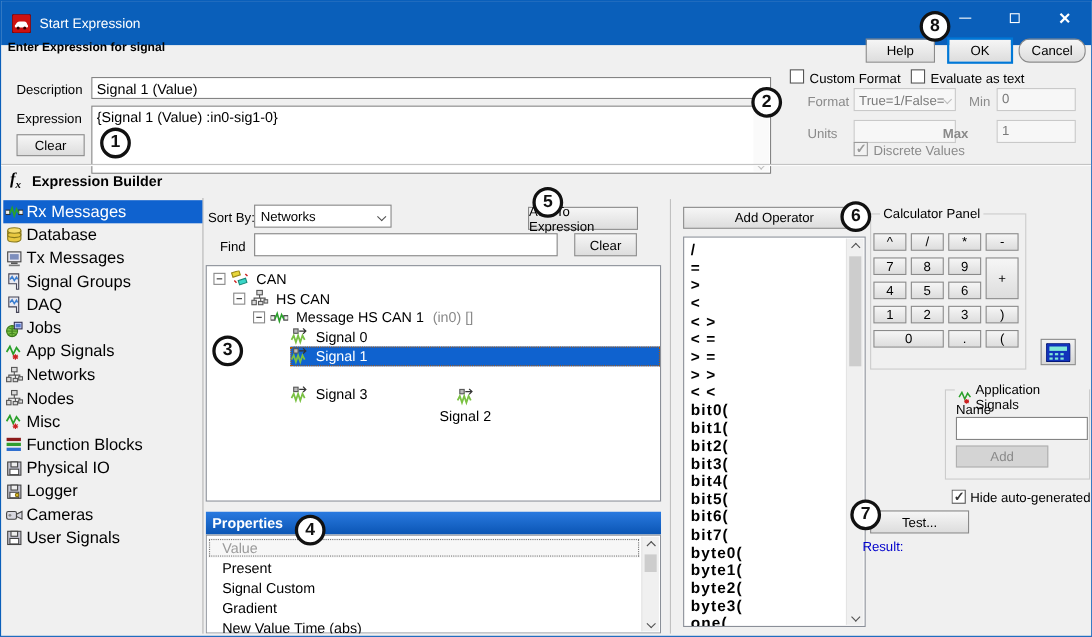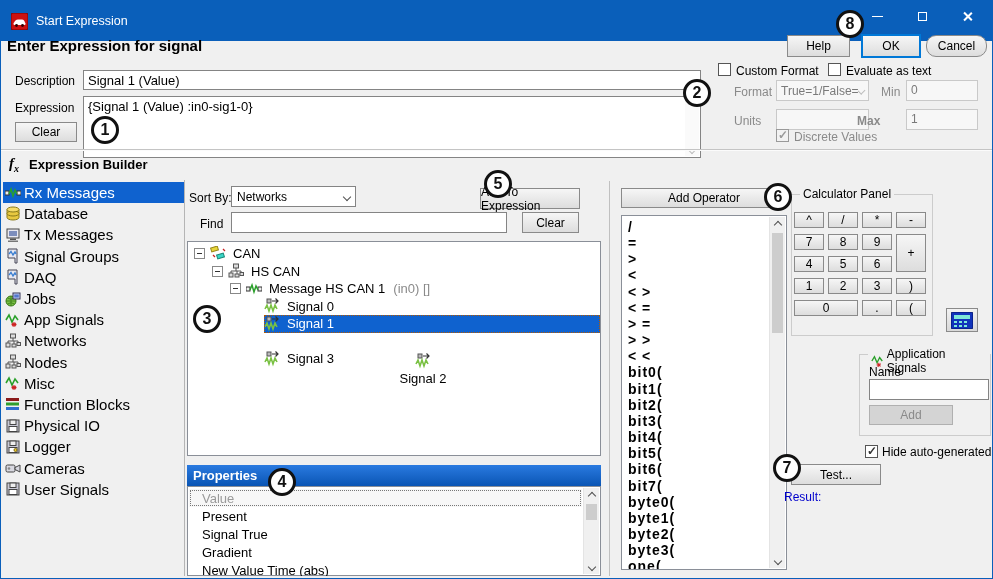--- a/index.html
+++ b/index.html
@@ -16,21 +16,21 @@
   .caption-btns { position:absolute; right:2px; top:0; height:30px; display:flex; }
   .cap-btn { width:45px; height:30px; display:flex; align-items:center; justify-content:center; }
   .min-glyph { width:11px; height:1px; background:#fff; }
   .max-glyph { width:9px; height:9px; border:1px solid #fff; }
   .close-glyph { position:relative; width:11px; height:11px; }
   .close-glyph::before,.close-glyph::after { content:""; position:absolute; left:5px; top:0;
       width:1.5px; height:11px; background:#fff; }
   .close-glyph::before { transform:rotate(45deg);} .close-glyph::after { transform:rotate(-45deg);}
 
   
-  .heading { position:absolute; left:6px; top:36px; font-size:15px; font-weight:bold; }
+  .heading { position:absolute; left:6px; top:36px; font-size:11px; font-weight:bold; }
   .btn { background:linear-gradient(#f6f6f6,#dddddd); border:1px solid #8a8a8a;
          display:flex; align-items:center; justify-content:center; font-size:12px; }
   #help-btn   { position:absolute; left:786px; top:34px; width:63px; height:22px; }
   #ok-btn     { position:absolute; left:860px; top:33px; width:60px; height:24px; border:2px solid #0078d7;text-align:center; }
   #cancel-btn { position:absolute; left:925px; top:34px; width:61px; height:22px;border-radius:10px; }
 
   
   .fld-label { position:absolute; font-size:12px; }
   .tinput { position:absolute; background:#fff; border:1px solid #848484; font-size:13px;
             padding:2px 4px; font-family:"Liberation Sans", sans-serif; }
@@ -441,21 +441,21 @@
         </span>
       <span class="lbl">Signal 3</span>
     </div>
   </div>
 
   <div id="properties-panel">
     <div id="properties-header">Properties</div>
     <div id="properties-list">
       <div class="prop-row disabled">Value</div>
       <div class="prop-row">Present</div>
-      <div class="prop-row">Signal True</div>
+      <div class="prop-row">Signal Custom</div>
       <div class="prop-row">Gradient</div>
       <div class="prop-row">New Value Time (abs)</div>
       <div class="vscroll">
         <div class="sb-arrow top">
             <div class="chev up dark"></div>
           </div>
         <div class="sb-thumb" style="top:16px; height:16px;"></div>
         <div class="sb-arrow bottom">
             <div class="chev down dark"></div>
           </div>

